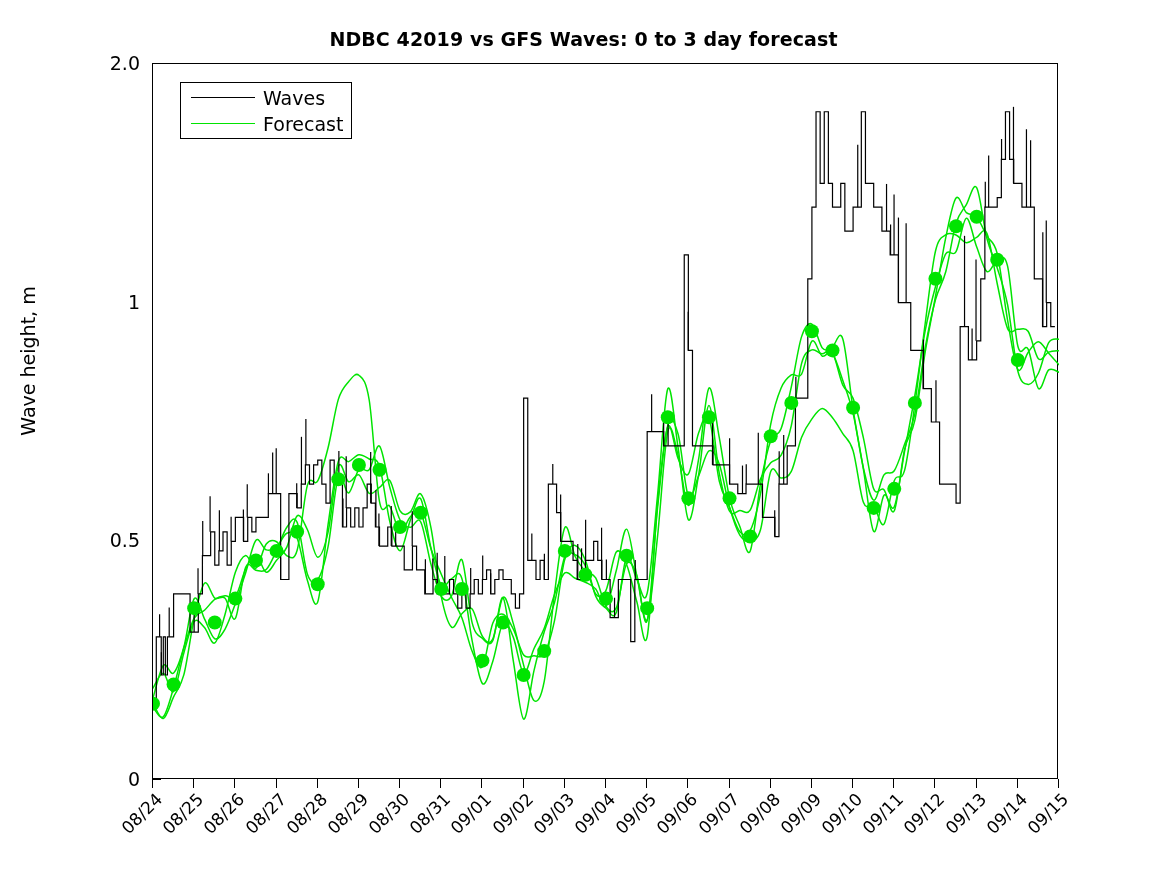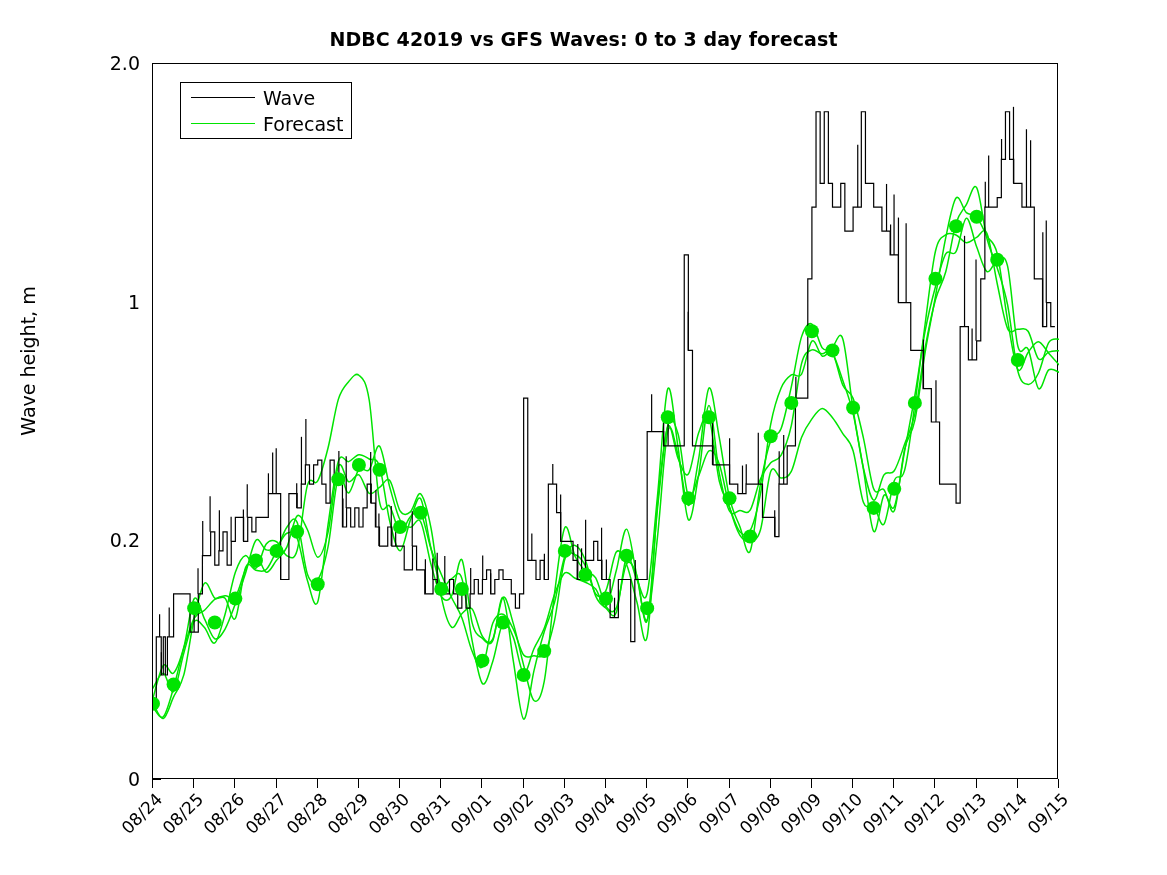--- a/index.html
+++ b/index.html
@@ -48,21 +48,21 @@
 <div id="root">
 
   <div id="chart-title">NDBC 42019 vs GFS Waves: 0 to 3 day forecast</div>
 
   <div id="ylabel">Wave height, m</div>
 
   <div id="y-axis-ticks">
       <div class="ytick-mark" style="top: 779px;"></div>
       <div class="ytick-label" style="top: 779px; left: 30px;">0</div>
       <div class="ytick-mark" style="top: 540.333px;"></div>
-      <div class="ytick-label" style="top: 540.333px; left: 30px;">0.2</div>
+      <div class="ytick-label" style="top: 540.333px; left: 30px;">0.5</div>
       <div class="ytick-mark" style="top: 301.667px;"></div>
       <div class="ytick-label" style="top: 301.667px; left: 30px;">1</div>
       <div class="ytick-mark" style="top: 63px;"></div>
       <div class="ytick-label" style="top: 63px; left: 30px;">2.0</div>
     </div>
   <div id="x-axis-ticks">
       <div class="xtick-mark" style="left: 152px;"></div>
       <div class="xtick-label" style="left: -48px; width: 200px;">08/24</div>
       <div class="xtick-mark" style="left: 193.182px;"></div>
       <div class="xtick-label" style="left: -6.81818px; width: 200px;">08/25</div>
@@ -242,21 +242,21 @@
           <circle cx="823.64" cy="152.75" r="7.0" fill="#00e400"></circle>
           <circle cx="844.23" cy="195.71" r="7.0" fill="#00e400"></circle>
           <circle cx="864.82" cy="295.95" r="7.0" fill="#00e400"></circle>
         </g>
     </svg>
   </div>
 
   <div id="legend">
     <div class="legend-row" style="top:2px;">
       <div class="legend-swatch" style="border-top:1.6px solid #000;"></div>
-      <div class="legend-text">Wave</div>
+      <div class="legend-text">Waves</div>
     </div>
     <div class="legend-row" style="top:28px;">
       <div class="legend-swatch" style="border-top:1.6px solid #00e400;"></div>
       <div class="legend-text">Forecast</div>
     </div>
   </div>
 
 </div>
 
 </body></html>

